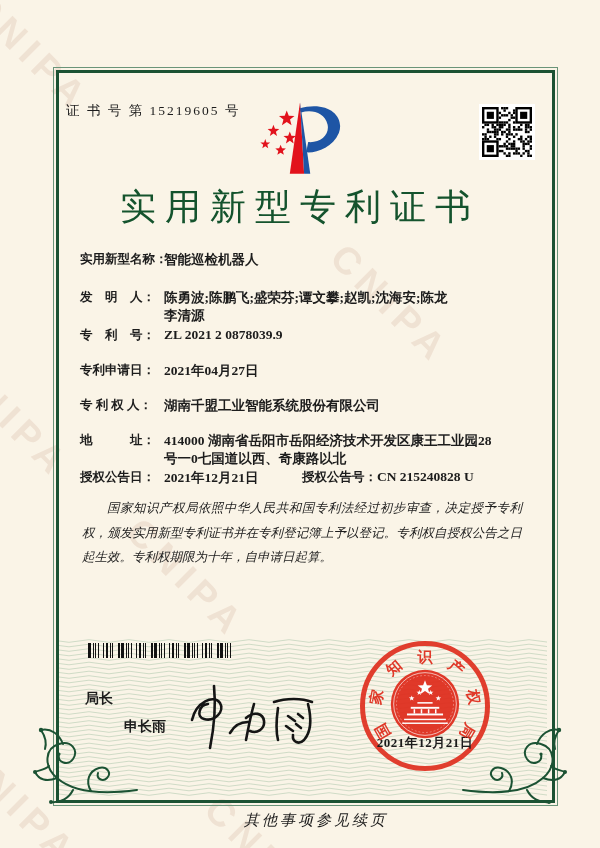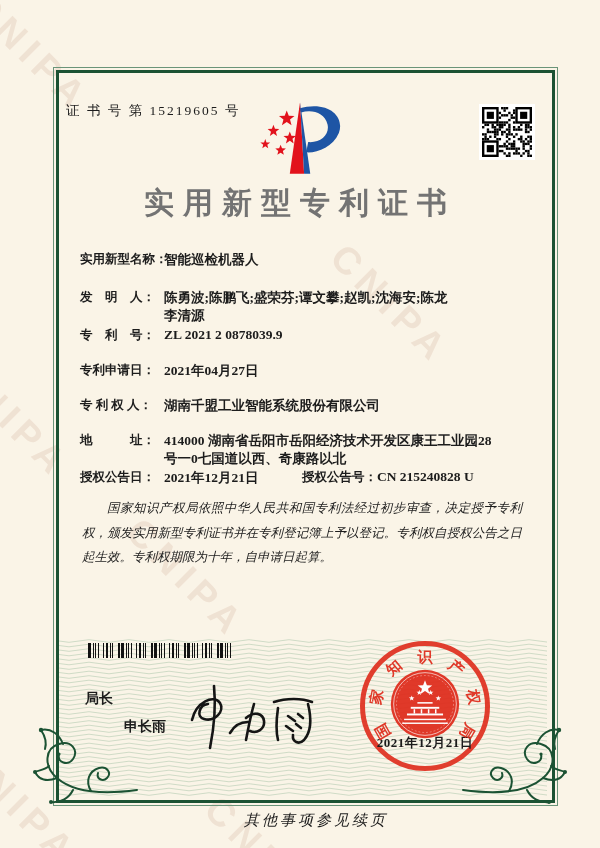--- a/index.html
+++ b/index.html
@@ -9,21 +9,21 @@
       font-size:38px;letter-spacing:7px;color:var(--watermark);opacity:.30;transform:rotate(45deg);
       transform-origin:left top;z-index:0;pointer-events:none;}
   #band{position:absolute;left:59px;top:638px;width:488px;height:158px;z-index:0;overflow:hidden;}
   #frame-outer{position:absolute;left:53px;top:67px;width:499px;height:733px;border:1px solid var(--frame_light);
       padding:2px;box-sizing:content-box;z-index:1;pointer-events:none;}
   #frame-inner{width:100%;height:100%;border:3px solid var(--frame_green);box-sizing:border-box;}
   .abs{position:absolute;z-index:2;}
   #cert-no{left:66px;top:102px;font-size:13.5px;font-weight:400;letter-spacing:2px;}
   #logo{left:253px;top:96px;width:92px;height:82px;}
   #qr{left:479px;top:104px;width:50px;height:50px;background:#fff;padding:3px;}
-  #title{left:0;right:0;top:183px;text-align:center;font-size:30px;font-weight:700;letter-spacing:9px;color:#737373;}
+  #title{left:0;right:0;top:183px;text-align:center;font-size:36px;font-weight:400;letter-spacing:9px;color:#14532d;}
   #fields{left:80px;top:251px;width:444px;font-size:13.5px;font-weight:600;}
   .frow{position:absolute;left:0;width:444px;}
   .flabel{position:absolute;left:0;font-size:12.5px;white-space:nowrap;}
   .fval{position:absolute;left:84px;white-space:nowrap;}
   .fval2{position:absolute;left:84px;top:18px;white-space:nowrap;}
   .flabel2{position:absolute;left:222px;font-size:12.5px;white-space:nowrap;}
   .fval3{position:absolute;left:297px;white-space:nowrap;}
   #body-text{left:82px;top:496px;width:440px;font-size:12.5px;line-height:24.5px;text-align:justify;font-style:italic;}
   #body-text p{margin:0;text-indent:2em;}
   #barcode{left:88px;top:643px;width:145px;height:15px;}

